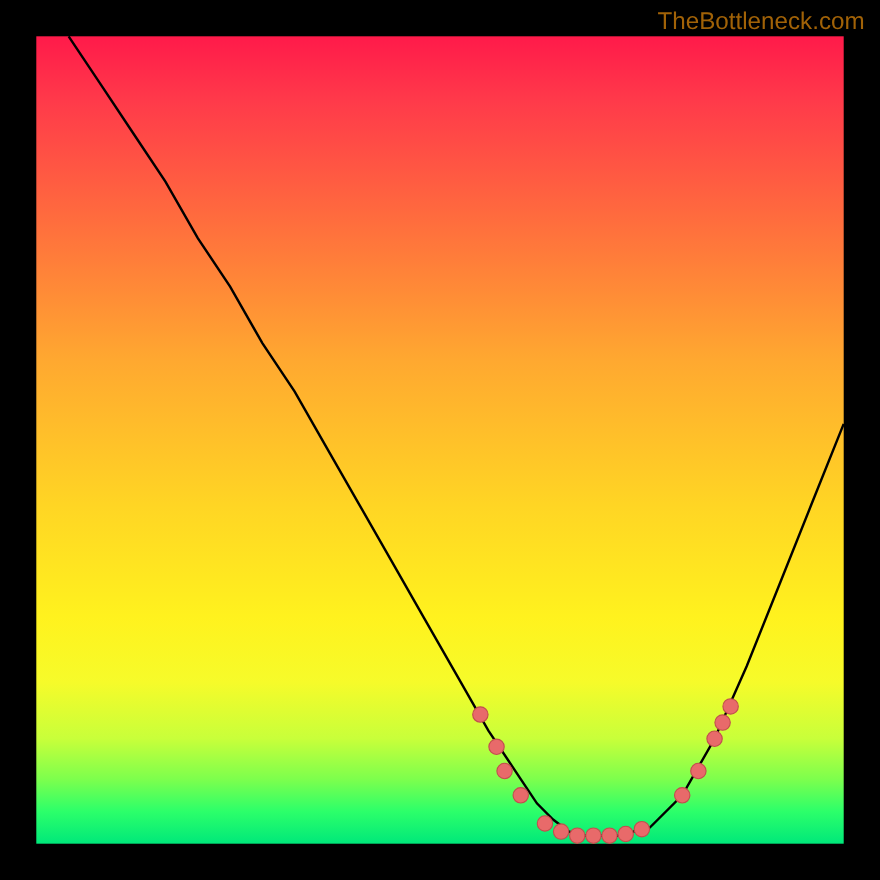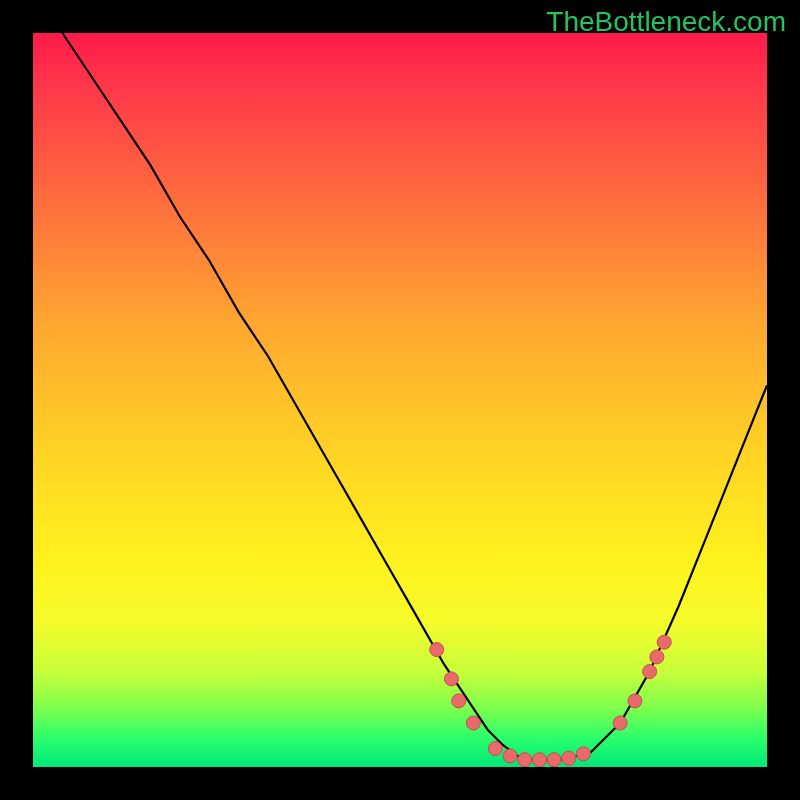--- a/index.html
+++ b/index.html
@@ -8,22 +8,22 @@
     height: 800px;
     background: #000;
     position: relative;
     font-family: Arial, sans-serif;
     overflow: hidden;
   }
   .watermark {
     position: absolute;
     top: 6px;
     right: 14px;
-    color: #22c55e;
-    font-size: 28px;
+    color: #a16207;
+    font-size: 22px;
     font-weight: 500;
     z-index: 10;
   }
   .plot-area {
     position: absolute;
     left: 33px;
     top: 33px;
     width: 734px;
     height: 734px;
     

